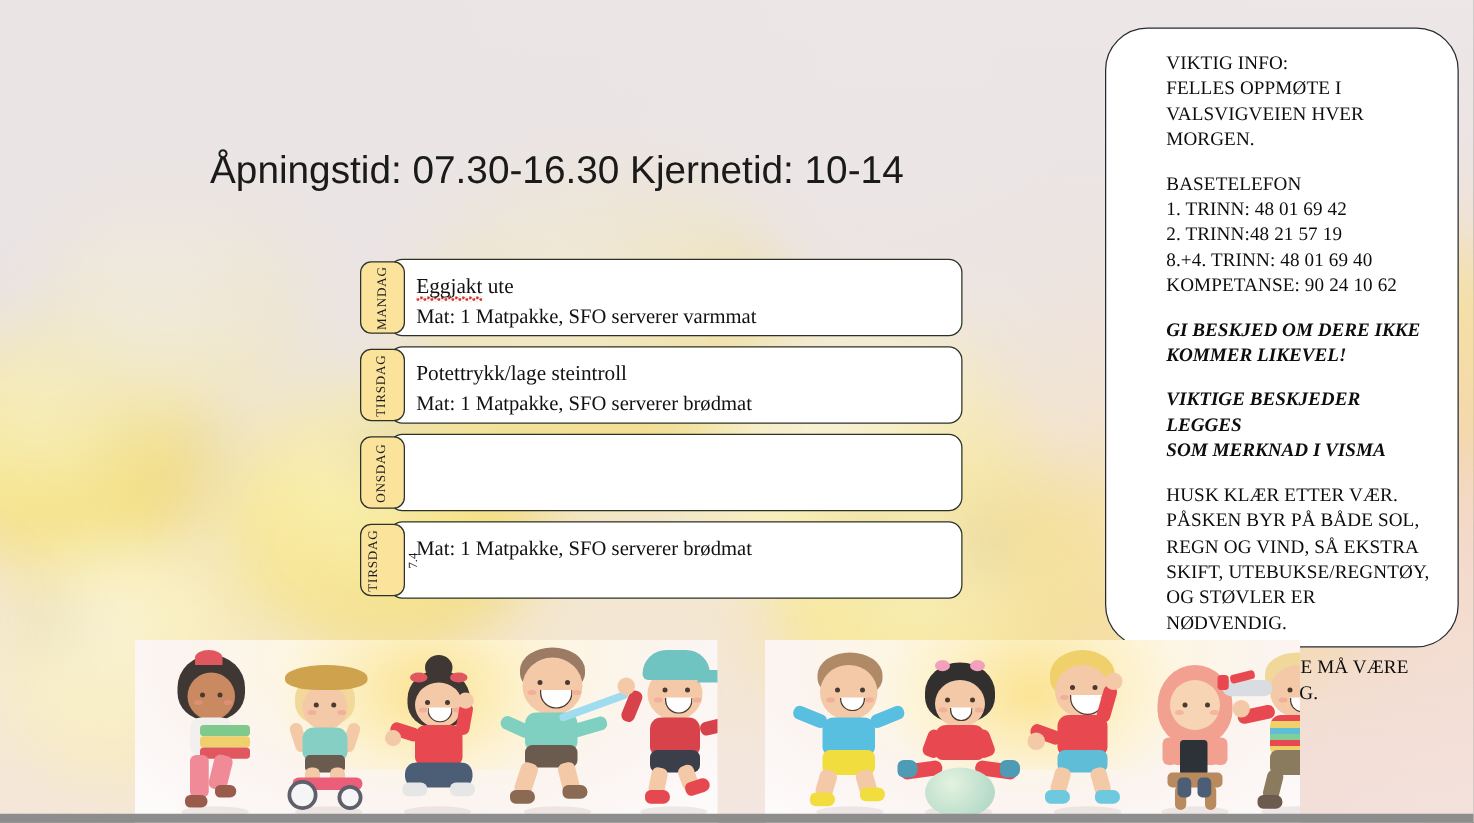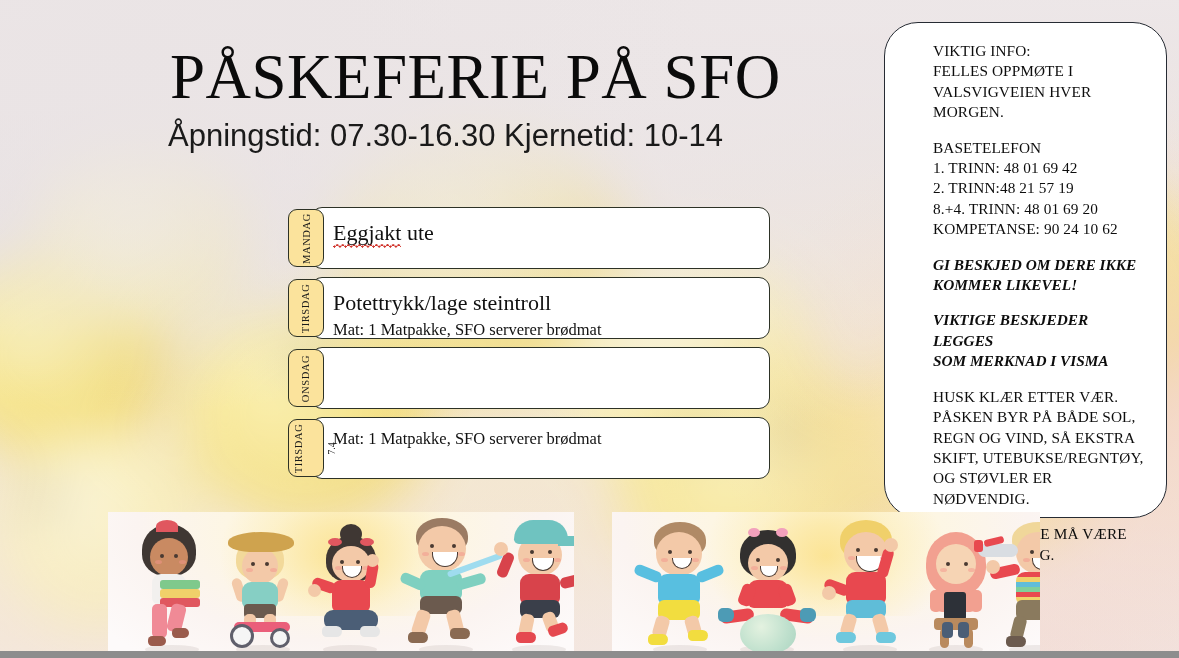--- a/index.html
+++ b/index.html
@@ -134,21 +134,21 @@
     color: #1b1b1b;
     white-space: nowrap;
   }
   .card .lines {
     position: absolute;
     left: 21px;
     top: 9px;
     right: 6px;
   }
   .card .l1 {
-    font-size: 22px;
+    font-size: 17px;
     color: #111;
     line-height: 1.42;
     white-space: nowrap;
   }
   .card .l2 {
     font-size: 16.5px;
     color: #111;
     line-height: 1.42;
     white-space: nowrap;
   }
@@ -255,29 +255,29 @@
     <div class="eye" style="left:690px; top:425px; width:24px; height:20px;"></div>
     <div class="eye" style="left:775px; top:425px; width:24px; height:20px;"></div>
     <div class="beak" style="left:712px; top:470px; width:56px; height:32px;"></div>
     <div class="chick" style="left:860px; top:330px; width:250px; height:230px;"></div>
     <div class="chick pale" style="left:0px;   top:430px; width:200px; height:200px;"></div>
     <div class="eye" style="left:30px;  top:490px; width:22px; height:18px;"></div>
     <div class="chick" style="left:980px; top:180px; width:240px; height:240px;"></div>
   </div>
   <div class="bg-haze"></div>
 
-  <div class="title">PÅSKEFERIE PÅ SFO</div>
   <div class="subtitle">Åpningstid: 07.30-16.30  Kjernetid: 10-14</div>
 
   <div class="schedule">
 
     <div class="row">
       <div class="card">
         <div class="lines">
           <div class="l1"><span class="sq">Eggjakt</span><span> ute</span></div>
+          <div class="l2">Mat: 1 Matpakke, SFO serverer varmmat</div>
         </div>
       </div>
       <div class="daytab">
         <span class="vtext">MANDAG</span>
       </div>
     </div>
 
     <div class="row">
       <div class="card">
         <div class="lines">
@@ -315,21 +315,21 @@
   </div>
 
   <div class="infobox">
     <p class="caps">VIKTIG INFO:
 FELLES OPPMØTE I
 VALSVIGVEIEN HVER
 MORGEN.</p>
     <p class="gap caps">BASETELEFON
 1. TRINN: 48 01 69 42
 2. TRINN:48 21 57 19
-8.+4. TRINN: 48 01 69 20
+8.+4. TRINN: 48 01 69 40
 KOMPETANSE: 90 24 10 62</p>
     <p class="gap ital">GI BESKJED OM DERE IKKE
 KOMMER LIKEVEL!</p>
     <p class="gap ital">VIKTIGE BESKJEDER LEGGES
 SOM MERKNAD I VISMA</p>
     <p class="gap caps">HUSK KLÆR ETTER VÆR.
 PÅSKEN BYR PÅ BÅDE SOL,
 REGN OG VIND, SÅ EKSTRA
 SKIFT, UTEBUKSE/REGNTØY,
 OG STØVLER ER NØDVENDIG.</p>

